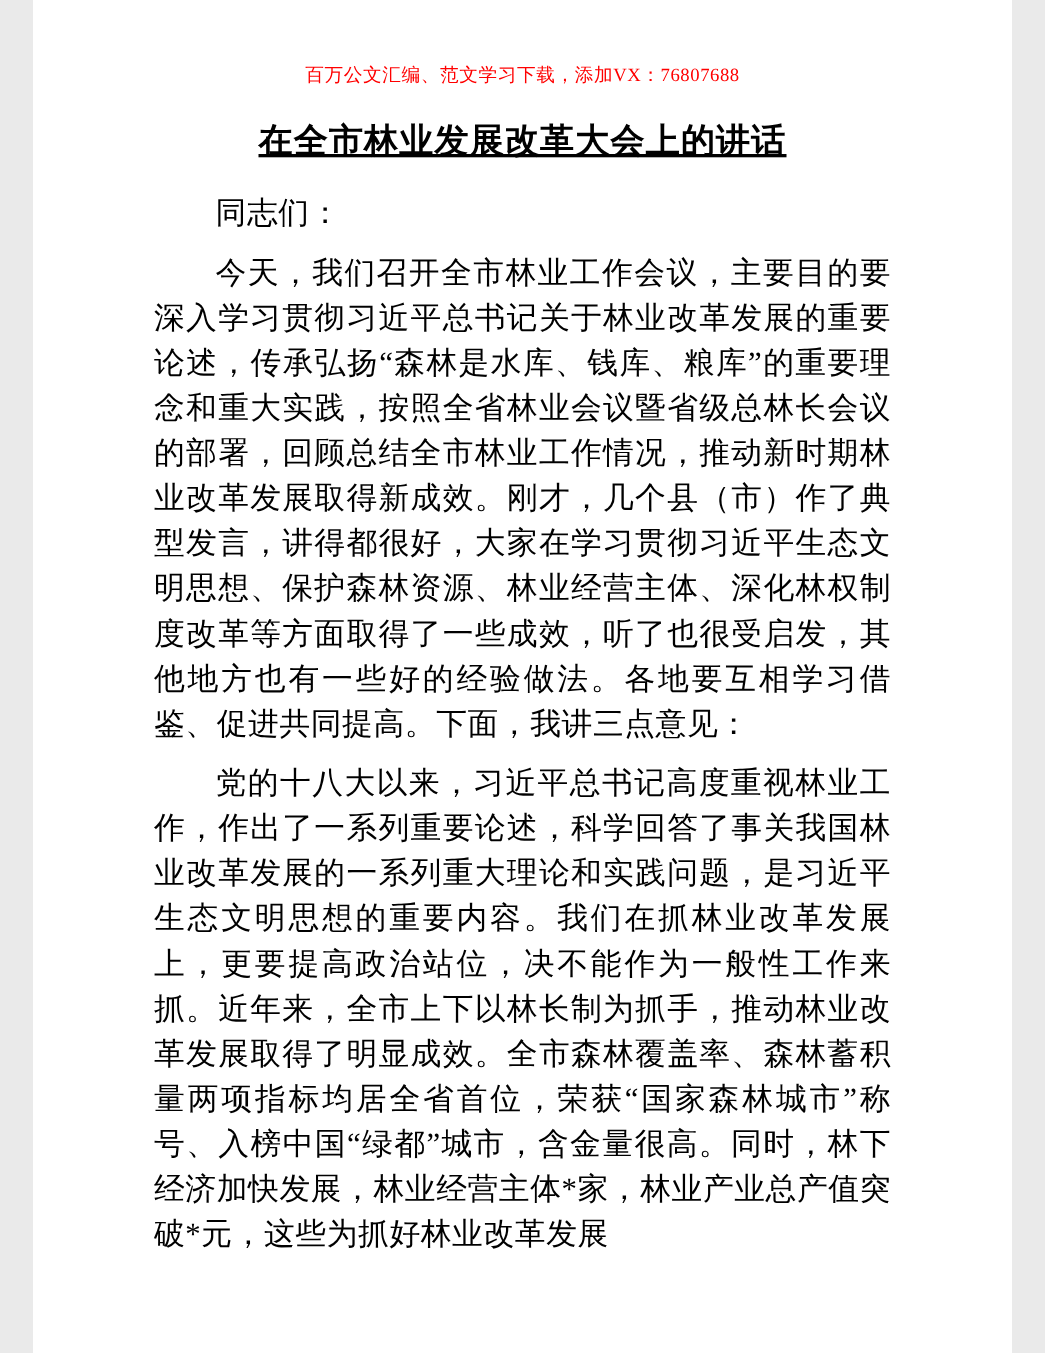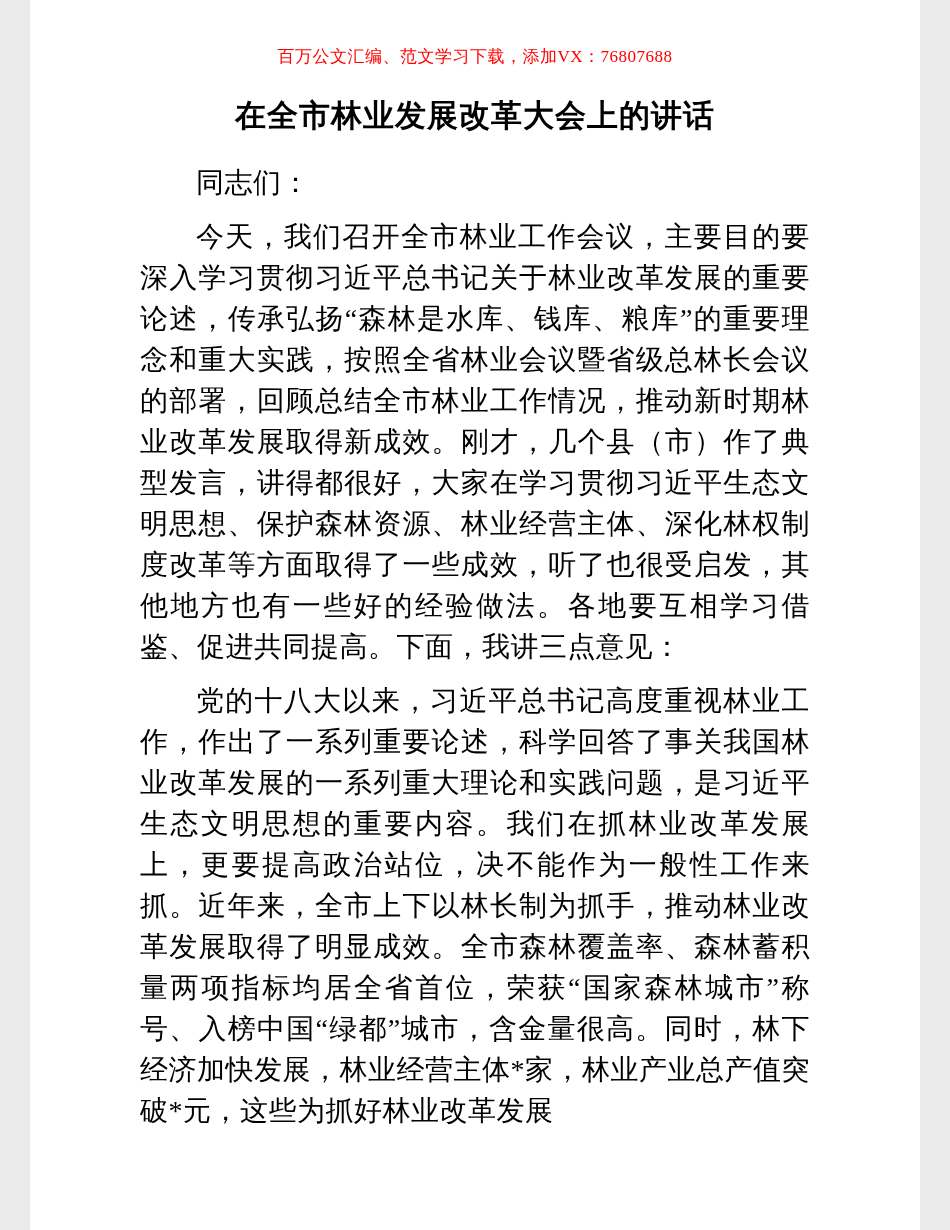--- a/index.html
+++ b/index.html
@@ -17,37 +17,38 @@
     margin: 0 auto;
     background: #eaeaea;
     overflow: hidden;
   }
   .doc-page {
     width: 890px;
     height: 1230px;
     margin: 0 auto;
     background: #ffffff;
     box-sizing: border-box;
-    padding: 46px 110px 40px 110px;
+    padding: 58px 110px 40px 110px;
   }
   .promo-header {
     color: #ff0000;
     text-align: center;
     font-size: 17px;
     line-height: 22px;
     margin: 0 0 28px 0;
     letter-spacing: 0.5px;
   }
   .doc-title {
     font-size: 31px;
     font-weight: bold;
     text-align: center;
     margin: 0 0 26px 0;
     letter-spacing: 1px;
     line-height: 40px;
+    text-decoration: underline;
   }
   .para {
     font-size: 28px;
     line-height: 41px;
     text-align: justify;
     text-indent: 2em;
     margin: 0 0 13px 0;
     letter-spacing: 0.5px;
     word-break: break-all;
   }

